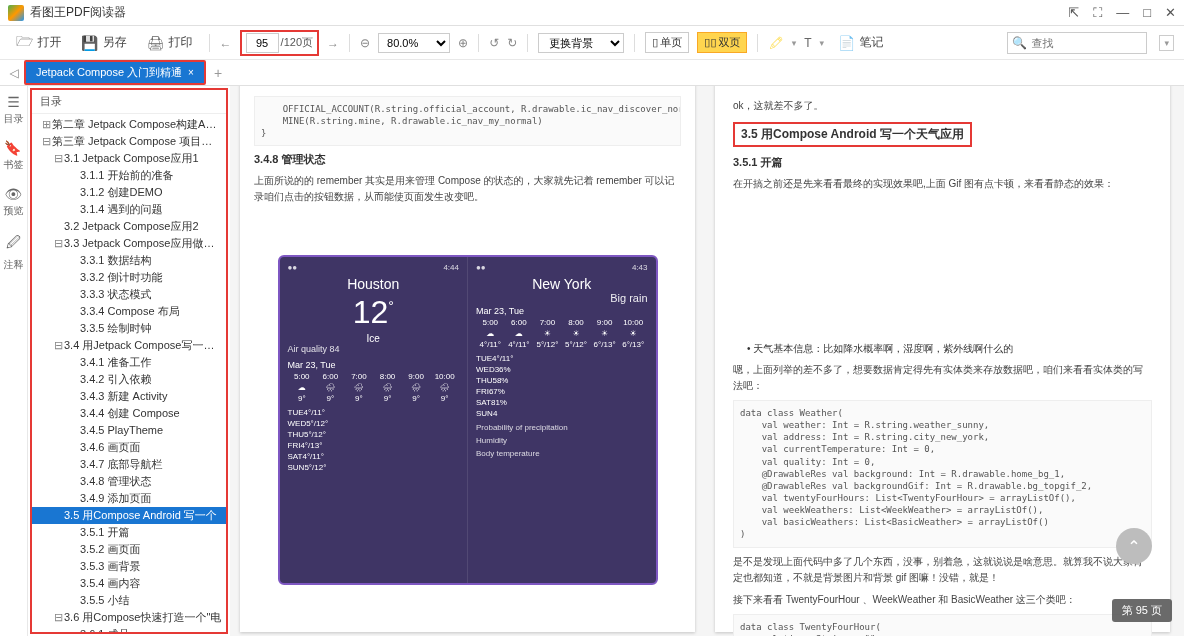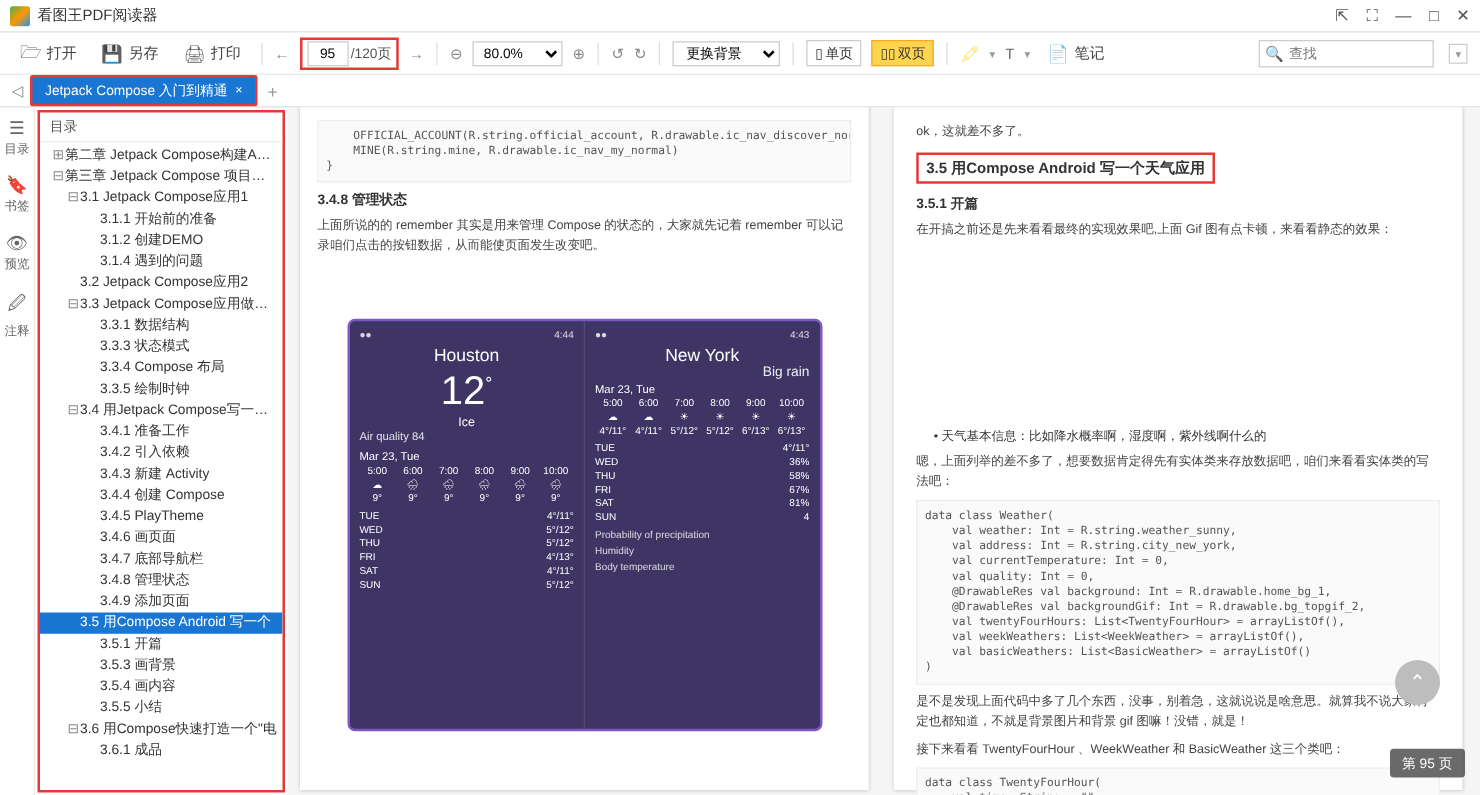--- a/index.html
+++ b/index.html
@@ -56,21 +56,21 @@
 .ph-city { text-align: center; font-size: 14px; margin-top: 4px; }
 .ph-cond { text-align: right; font-size: 11px; opacity: 0.9; }
 .ph-temp { text-align: center; font-size: 32px; font-weight: 200; margin: 2px 0; }
 .ph-temp sup { font-size: 14px; }
 .ph-label { text-align: center; font-size: 10px; }
 .ph-aq { text-align: left; font-size: 9px; opacity: 0.85; margin-top: 0; }
 .ph-date { font-size: 9px; margin-top: 6px; }
 .ph-hours { display: flex; justify-content: space-between; font-size: 8px; margin-top: 2px; }
 .ph-hours div { text-align: center; flex: 1; }
 .ph-week { margin-top: 4px; }
-.ph-week-row { display: flex; justify-content: space-between; font-size: 8px; padding: 1px 0; }
+.ph-week-row { display: flex; justify-content: flex-start; font-size: 8px; padding: 1px 0; }
 .ph-sec-title { font-size: 8px; opacity: 0.8; margin-top: 4px; }
 .scroll-top-btn { position: absolute; right: 32px; bottom: 72px; width: 36px; height: 36px; border-radius: 50%; background: #bdbdbd; color: #fff; display: flex; align-items: center; justify-content: center; font-size: 16px; }
 .page-ind { position: absolute; right: 12px; bottom: 14px; background: rgba(80,80,80,0.85); color: #fff; font-size: 11px; padding: 4px 10px; border-radius: 3px; }
 .bullet { font-size: 10px; margin: 4px 0 4px 14px; }
 </style>
 </head>
 <body>
 
 <div class="titlebar">
   <div class="logo"></div>
@@ -173,35 +173,37 @@
     <div class="tree" id="tree">
         <div class="tree-item l1"><span class="exp">⊞</span>第二章 Jetpack Compose构建Andro</div>
         <div class="tree-item l1"><span class="exp">⊟</span>第三章 Jetpack Compose 项目实战</div>
         <div class="tree-item l2"><span class="exp">⊟</span>3.1 Jetpack Compose应用1</div>
         <div class="tree-item l3"><span class="exp"></span>3.1.1 开始前的准备</div>
         <div class="tree-item l3"><span class="exp"></span>3.1.2 创建DEMO</div>
         <div class="tree-item l3"><span class="exp"></span>3.1.4 遇到的问题</div>
         <div class="tree-item l2"><span class="exp"></span>3.2 Jetpack Compose应用2</div>
         <div class="tree-item l2"><span class="exp">⊟</span>3.3 Jetpack Compose应用做一个</div>
         <div class="tree-item l3"><span class="exp"></span>3.3.1 数据结构</div>
+        <div class="tree-item l3"><span class="exp"></span>3.3.2 倒计时功能</div>
         <div class="tree-item l3"><span class="exp"></span>3.3.3 状态模式</div>
         <div class="tree-item l3"><span class="exp"></span>3.3.4 Compose 布局</div>
         <div class="tree-item l3"><span class="exp"></span>3.3.5 绘制时钟</div>
         <div class="tree-item l2"><span class="exp">⊟</span>3.4 用Jetpack Compose写一个玩</div>
         <div class="tree-item l3"><span class="exp"></span>3.4.1 准备工作</div>
         <div class="tree-item l3"><span class="exp"></span>3.4.2 引入依赖</div>
         <div class="tree-item l3"><span class="exp"></span>3.4.3 新建 Activity</div>
         <div class="tree-item l3"><span class="exp"></span>3.4.4 创建 Compose</div>
         <div class="tree-item l3"><span class="exp"></span>3.4.5 PlayTheme</div>
         <div class="tree-item l3"><span class="exp"></span>3.4.6 画页面</div>
         <div class="tree-item l3"><span class="exp"></span>3.4.7 底部导航栏</div>
         <div class="tree-item l3"><span class="exp"></span>3.4.8 管理状态</div>
         <div class="tree-item l3"><span class="exp"></span>3.4.9 添加页面</div>
         <div class="tree-item l2 sel"><span class="exp"></span>3.5 用Compose Android 写一个</div>
         <div class="tree-item l3"><span class="exp"></span>3.5.1 开篇</div>
+        <div class="tree-item l3"><span class="exp"></span>3.5.2 画页面</div>
         <div class="tree-item l3"><span class="exp"></span>3.5.3 画背景</div>
         <div class="tree-item l3"><span class="exp"></span>3.5.4 画内容</div>
         <div class="tree-item l3"><span class="exp"></span>3.5.5 小结</div>
         <div class="tree-item l2"><span class="exp">⊟</span>3.6 用Compose快速打造一个"电</div>
         <div class="tree-item l3"><span class="exp"></span>3.6.1 成品</div>
       </div>
   </div>
 
   <div class="content">
 

